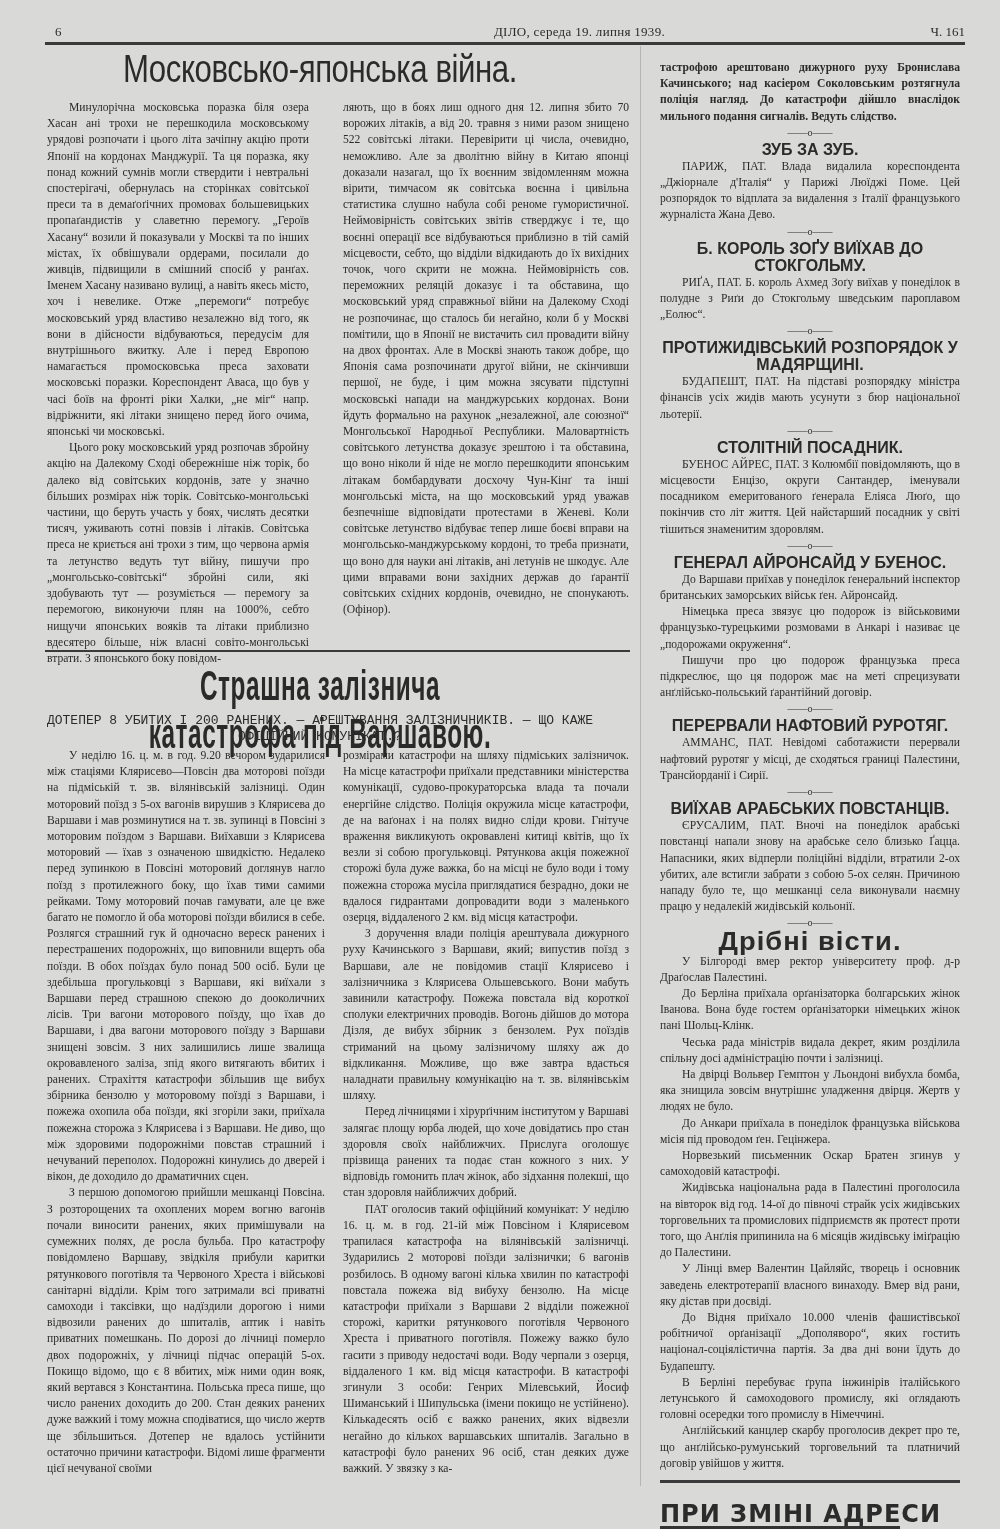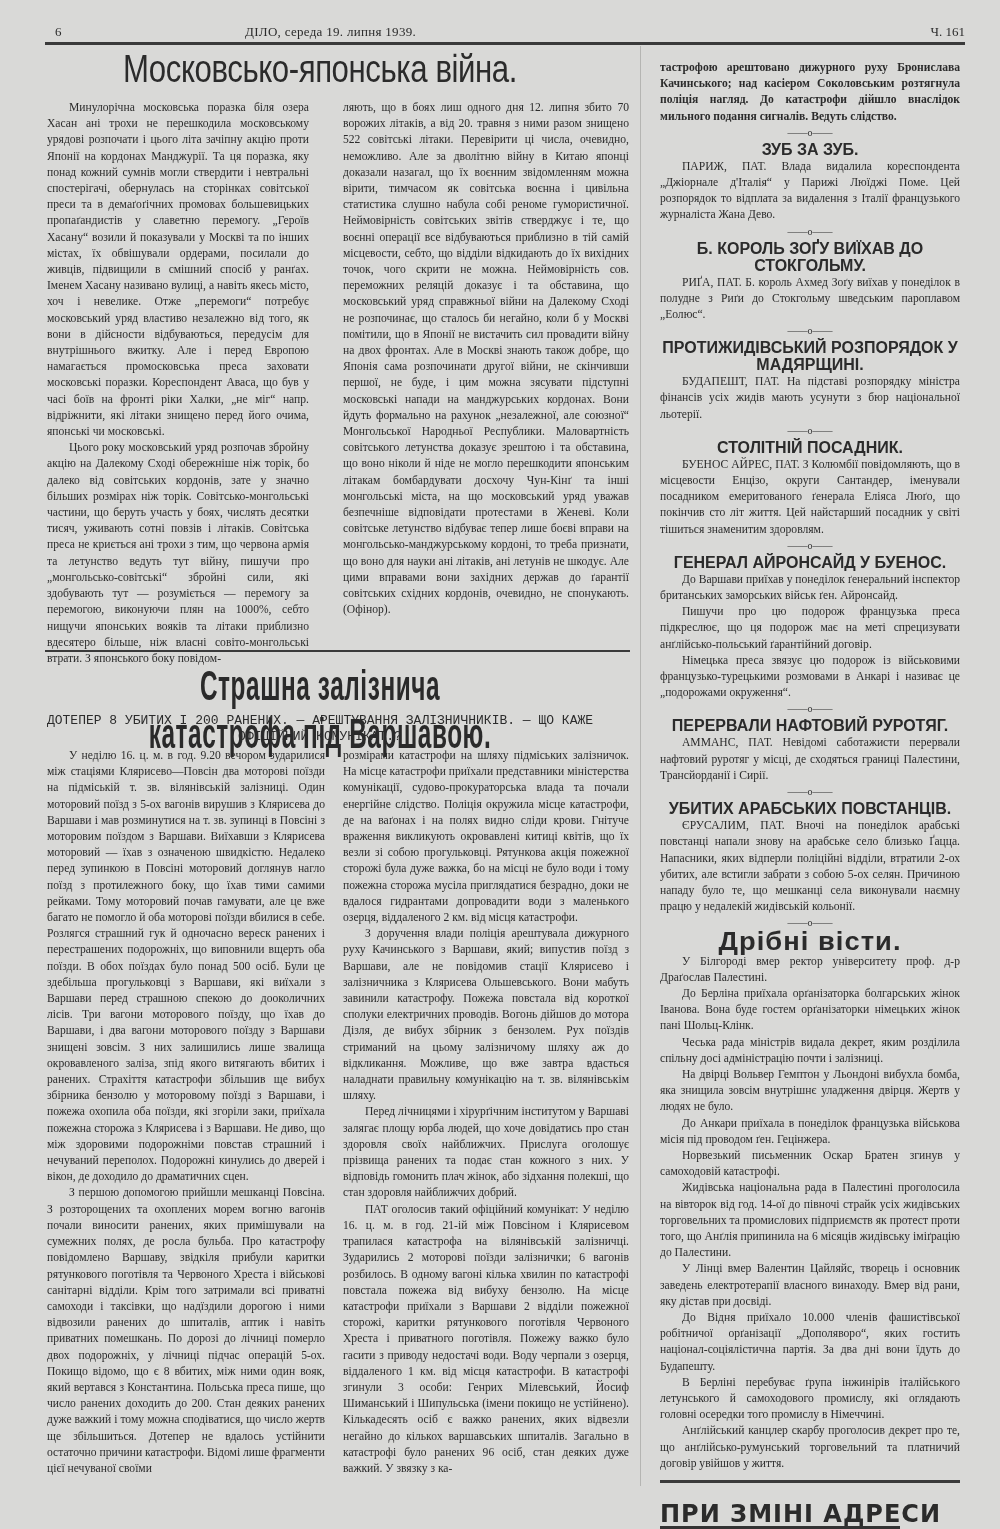--- a/index.html
+++ b/index.html
@@ -1,20 +1,20 @@
 <!DOCTYPE html>
 <html><head>
 <meta charset="utf-8">
 <style>
   html,body{margin:0;padding:0;}
   body{width:1000px;height:1529px;background:#d9d9d7;color:#2b2b2b;font-family:"DejaVu Serif",serif;position:relative;overflow:hidden;}
   .page{position:absolute;left:0;top:0;width:1000px;height:1529px;}
   .hdr{position:absolute;top:24px;left:45px;width:920px;height:16px;font-size:13px;font-family:"Liberation Serif",serif;}
   .hdr .pn{position:absolute;left:10px;top:0;}
-  .hdr .mid{position:absolute;left:200px;width:420px;text-align:left;top:0;letter-spacing:.3px;}
+  .hdr .mid{position:absolute;left:200px;width:420px;text-align:right;top:0;letter-spacing:.3px;}
   .hdr .rt{position:absolute;right:0;top:0;}
   .rule{position:absolute;height:3px;background:#3a3a3a;}
   .col{position:absolute;font-size:11.6px;line-height:16.2px;text-align:justify;font-family:"Liberation Serif",serif;}
   .col p{margin:0;text-indent:22px;}
   .col p.noind{text-indent:0;}
   .b{font-weight:bold;font-family:Liberation Serif, serif;}
   h1.t1{position:absolute;left:40px;top:48px;width:560px;text-align:center;margin:0;font-family:"Liberation Sans Narrow","Liberation Sans",sans-serif;font-weight:normal;font-size:38px;letter-spacing:-0.5px;transform:scaleX(.82);transform-origin:center;}
   h1.t2{position:absolute;left:10px;top:662px;width:620px;text-align:center;margin:0;font-family:"Liberation Sans",sans-serif;font-weight:bold;font-size:42px;transform:scaleX(.58);transform-origin:center;letter-spacing:1px;color:#2a2a2a;}
   .sub{position:absolute;left:40px;top:713px;width:560px;text-align:center;font-size:13px;line-height:16px;font-family:Liberation Mono, monospace;}
   .nh{text-align:center;font-weight:bold;font-size:16px;line-height:17px;margin:2px 0 1px 0;text-indent:0 !important;font-family:"Liberation Sans",sans-serif;}
@@ -75,29 +75,29 @@
     <div class="nh">ПРОТИЖИДІВСЬКИЙ РОЗПОРЯДОК У МАДЯРЩИНІ.</div>
     <p>БУДАПЕШТ, ПАТ. На підставі розпорядку міністра фінансів усіх жидів мають усунути з бюр національної льотерії.</p>
 
     <div class="sep">——o——</div>
     <div class="nh">СТОЛІТНІЙ ПОСАДНИК.</div>
     <p>БУЕНОС АЙРЕС, ПАТ. З Колюмбії повідомляють, що в місцевости Енцізо, округи Сантандер, іменували посадником емеритованого ґенерала Еліяса Люґо, що покінчив сто літ життя. Цей найстарший посадник у світі тішиться знаменитим здоровлям.</p>
 
     <div class="sep">——o——</div>
     <div class="nh">ГЕНЕРАЛ АЙРОНСАЙД У БУЕНОС.</div>
     <p>До Варшави приїхав у понеділок ґенеральний інспектор британських заморських військ ґен. Айронсайд.</p>
+    <p>Німецька преса звязує цю подорож із військовими французько-турецькими розмовами в Анкарі і називає це „подорожами окруження“.</p>
     <p>Пишучи про цю подорож французька преса підкреслює, що ця подорож має на меті спрецизувати анґлійсько-польський ґарантійний договір.</p>
-    <p>Німецька преса звязує цю подорож із військовими французько-турецькими розмовами в Анкарі і називає це „подорожами окруження“.</p>
 
     <div class="sep">——o——</div>
     <div class="nh">ПЕРЕРВАЛИ НАФТОВИЙ РУРОТЯГ.</div>
     <p>АММАНС, ПАТ. Невідомі саботажисти перервали нафтовий руротяг у місці, де сходяться границі Палестини, Трансйорданії і Сирії.</p>
 
     <div class="sep">——o——</div>
-    <div class="nh">УБИТИХ АРАБСЬКИХ ПОВСТАНЦІВ.</div>
+    <div class="nh">ВИЇХАВ АРАБСЬКИХ ПОВСТАНЦІВ.</div>
     <p>ЄРУСАЛИМ, ПАТ. Вночі на понеділок арабські повстанці напали знову на арабське село близько Ґацца. Напасники, яких відперли поліційні відділи, втратили 2-ох убитих, але встигли забрати з собою 5-ох селян. Причиною нападу було те, що мешканці села виконували наємну працю у недалекій жидівській кольонії.</p>
 
     <div class="sep">——o——</div>
     <div class="dv">Дрібні вісти.</div>
     <p>У Білгороді вмер ректор університету проф. д-р Драґослав Палестині.</p>
     <p>До Берліна приїхала орґанізаторка болгарських жінок Іванова. Вона буде гостем орґанізаторки німецьких жінок пані Шольц-Клінк.</p>
     <p>Чеська рада міністрів видала декрет, яким розділила спільну досі адміністрацію почти і залізниці.</p>
     <p>На двірці Вольвер Гемптон у Льондоні вибухла бомба, яка знищила зовсім внутрішнє уладження двірця. Жертв у людях не було.</p>
     <p>До Анкари приїхала в понеділок французька військова місія під проводом ґен. Гецінжера.</p>
     <p>Норвезький письменник Оскар Братен згинув у самоходовій катастрофі.</p>

